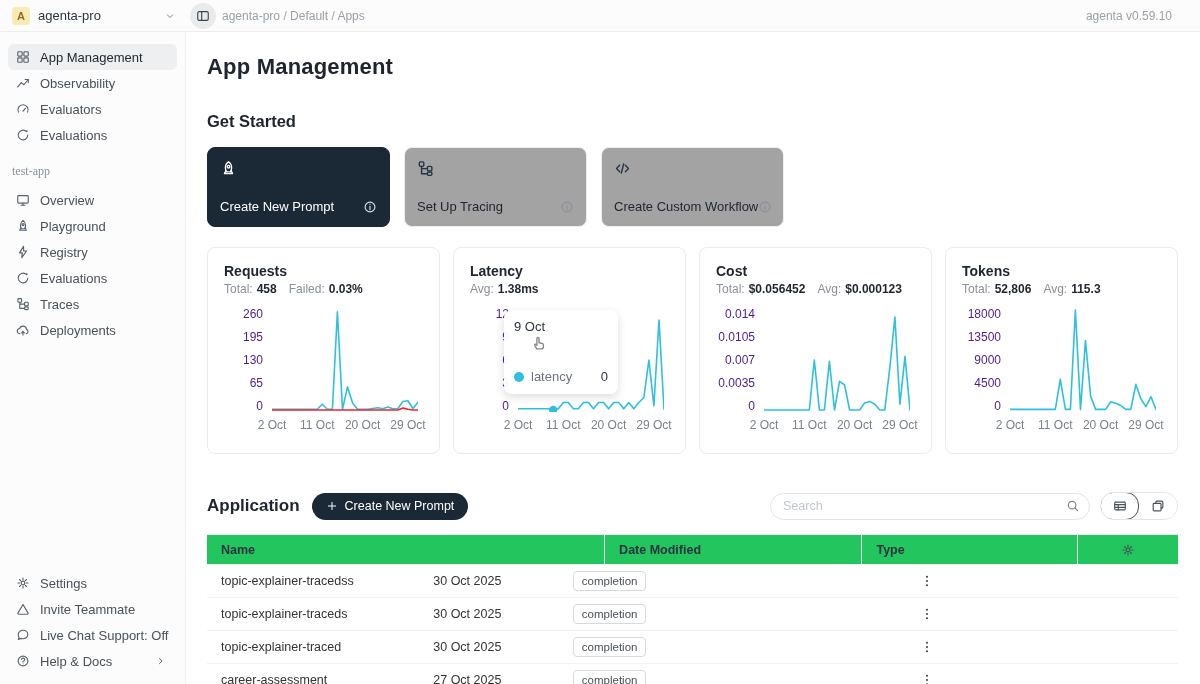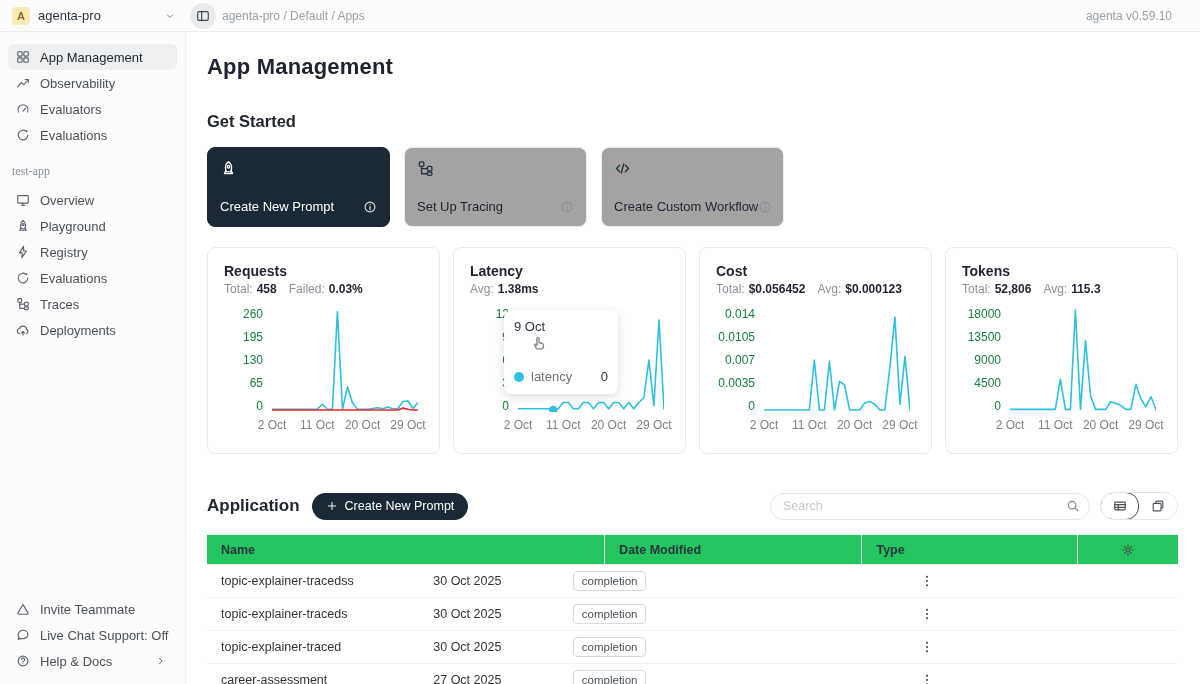--- a/index.html
+++ b/index.html
@@ -45,21 +45,21 @@
   
   .charts-row { display:flex; gap:13px; margin-top:20px; }
   .chart-card { width:233px; height:207px; border:1px solid #ebebeb; border-radius:8px; background:#fff; padding:15px 16px; position:relative; }
   .chart-title { font-size:14px; font-weight:700; color:#1f2430; }
   .chart-stats { display:flex; gap:12px; margin-top:3px; font-size:12px; }
   .chart-stats .pair { display:flex; gap:4px; }
   .chart-stats .sl { color:#8a9099; }
   .chart-stats .sv { color:#1f2430; font-weight:700; }
   .chart-canvas { position:relative; margin-top:12px; display:flex; }
   .y-axis { width:48px; height:104px; display:flex; flex-direction:column-reverse; justify-content:space-between; padding-right:9px; }
-  .y-axis span { font-size:12px; color:#15803d; text-align:right; line-height:1; }
+  .y-axis span { font-size:12px; color:#4c1d95; text-align:right; line-height:1; }
   .plot { position:relative; width:146px; height:104px; }
   .x-axis { margin-left:48px; width:146px; position:relative; height:18px; }
   .x-axis span { position:absolute; top:6px; transform:translateX(-50%); font-size:12px; color:#7a828a; white-space:nowrap; }
   .tooltip { position:absolute; left:34px; top:2px; width:114px; height:84px; background:rgba(255,255,255,.95); border-radius:8px; box-shadow:0 3px 10px rgba(0,0,0,.14); padding:9px 10px; z-index:3; }
   .tooltip .tt-date { font-size:13px; color:#2b3440; }
   .tooltip .tt-row { position:absolute; left:10px; right:10px; bottom:10px; display:flex; align-items:center; gap:7px; }
   .tooltip .tt-dot { width:10px; height:10px; border-radius:50%; }
   .tooltip .tt-name { color:#6b737b; font-size:13px; flex:1; }
   .tooltip .tt-val { color:#2b3440; font-size:13px; }
   .cursor-icon { position:absolute; left:26px; top:24px; color:#888; }
@@ -214,20 +214,29 @@
               <path d="M8 13.8V9.8M6.4 11.2 8 9.6l1.6 1.6"></path>
             </svg>
           </span>
     <span class="lbl">Deployments</span>
     </div>
       </div>
     <div class="side-footer" id="side-footer">
         <div class="side-item">
           <span class="icon">
             <svg viewBox="0 0 16 16" width="14" height="14" fill="none" stroke="currentColor" stroke-width="1.3" stroke-linecap="round" stroke-linejoin="round">
+              <circle cx="8" cy="8" r="2.1"></circle>
+              <path d="M8 2.3v1.9M8 11.8v1.9M2.3 8h1.9M11.8 8h1.9M4 4l1.3 1.3M10.7 10.7 12 12M12 4l-1.3 1.3M5.3 10.7 4 12"></path>
+            </svg>
+          </span>
+    <span class="lbl">Settings</span>
+    </div>
+        <div class="side-item">
+          <span class="icon">
+            <svg viewBox="0 0 16 16" width="14" height="14" fill="none" stroke="currentColor" stroke-width="1.3" stroke-linecap="round" stroke-linejoin="round">
               <path d="M8 2.8 13.7 12.4a1 1 0 0 1-.9 1.6H3.2a1 1 0 0 1-.9-1.6z"></path>
             </svg>
           </span>
     <span class="lbl">Invite Teammate</span>
     </div>
         <div class="side-item">
           <span class="icon">
             <svg viewBox="0 0 16 16" width="14" height="14" fill="none" stroke="currentColor" stroke-width="1.3" stroke-linecap="round" stroke-linejoin="round">
               <path d="M13.5 7.4c0 2.7-2.5 4.9-5.5 4.9-.8 0-1.5-.1-2.2-.4L2.6 13l.9-2.5a4.6 4.6 0 0 1-1-2.9c0-2.7 2.5-5 5.5-5s5.5 2.1 5.5 4.8z"></path>
             </svg>

